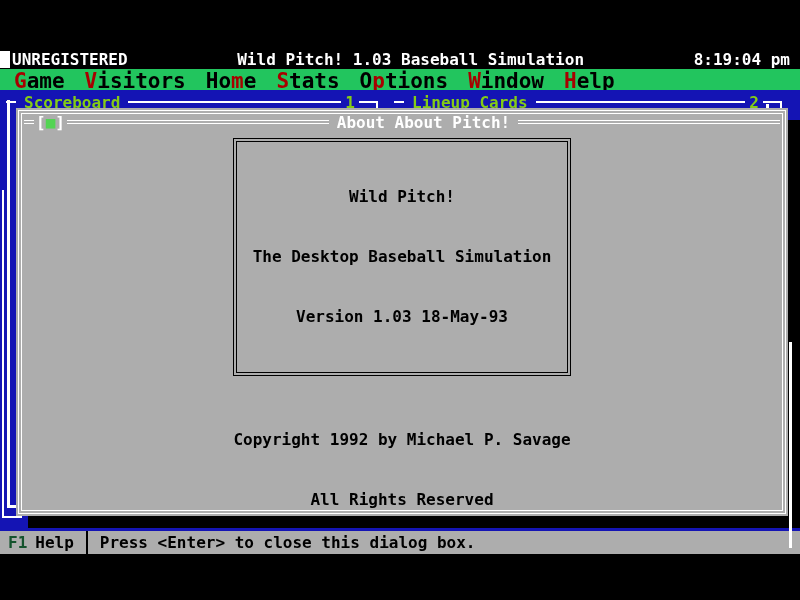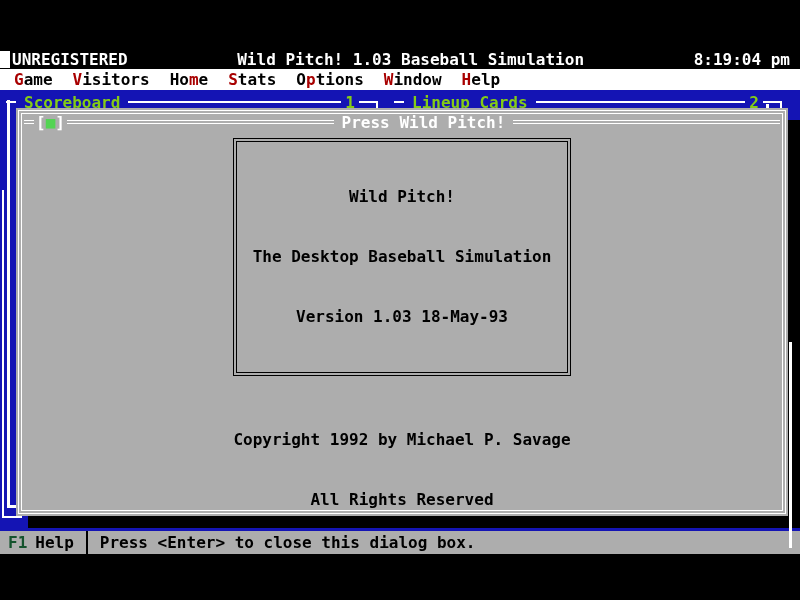--- a/index.html
+++ b/index.html
@@ -9,22 +9,22 @@
 
   
   .titlebar { position:absolute; left:0; top:50px; width:800px; height:19px; background:#000;
               color:#ffffff; font-size:16px; display:flex; align-items:center; }
   .titlebar .cursor-block { width:10px; height:17px; background:#fff; margin-right:2px; }
   .titlebar .tb-left { white-space:pre; }
   .titlebar .tb-title { flex:1; text-align:center; white-space:pre; }
   .titlebar .tb-clock { margin-right:10px; white-space:pre; }
 
   
-  .menubar { position:absolute; left:0; top:69px; width:800px; height:21px; background:#ffffff;
-             color:#000; font-size:16px; display:flex; align-items:center; }
+  .menubar { position:absolute; left:0; top:69px; width:800px; height:21px; background:#22c55e;
+             color:#000; font-size:21px; display:flex; }
   .menu-item { padding:0 10px; white-space:pre; cursor:default; }
   .menu-item:first-child { margin-left:4px; }
   .accel { color:#a80000; }
 
   
   .desktop { position:absolute; left:0; top:90px; width:800px; height:441px; background:#1414b4; }
 
   .win-title { position:absolute; top:3px; height:18px; display:flex; align-items:center;
                color:#84cc16; font-size:16px; z-index:1; }
   .win-title .label { padding:0 8px; white-space:pre; }
@@ -122,21 +122,21 @@
     <div class="deco" style="left:766px; top:14px; width:3px; height:26px;"></div>
     <div class="deco" style="left:789px; top:252px; width:3px; height:206px; z-index:3;"></div>
 
     <div class="dialog">
       <div class="dialog-border"></div>
 
       <div class="dlg-titlerow">
         <div class="dfill small"></div>
         <span class="close-gadget"><span>[</span><span class="sq">■</span><span>]</span></span>
         <div class="dfill grow"></div>
-        <span class="dlg-title">Press Wild Pitch!</span>
+        <span class="dlg-title">About About Pitch!</span>
         <div class="dfill grow"></div>
       </div>
 
       <div class="info-box">
         <div>Wild Pitch!</div>
         <div>The Desktop Baseball Simulation</div>
         <div>Version 1.03 18-May-93</div>
       </div>
 
       <div class="copyright">

